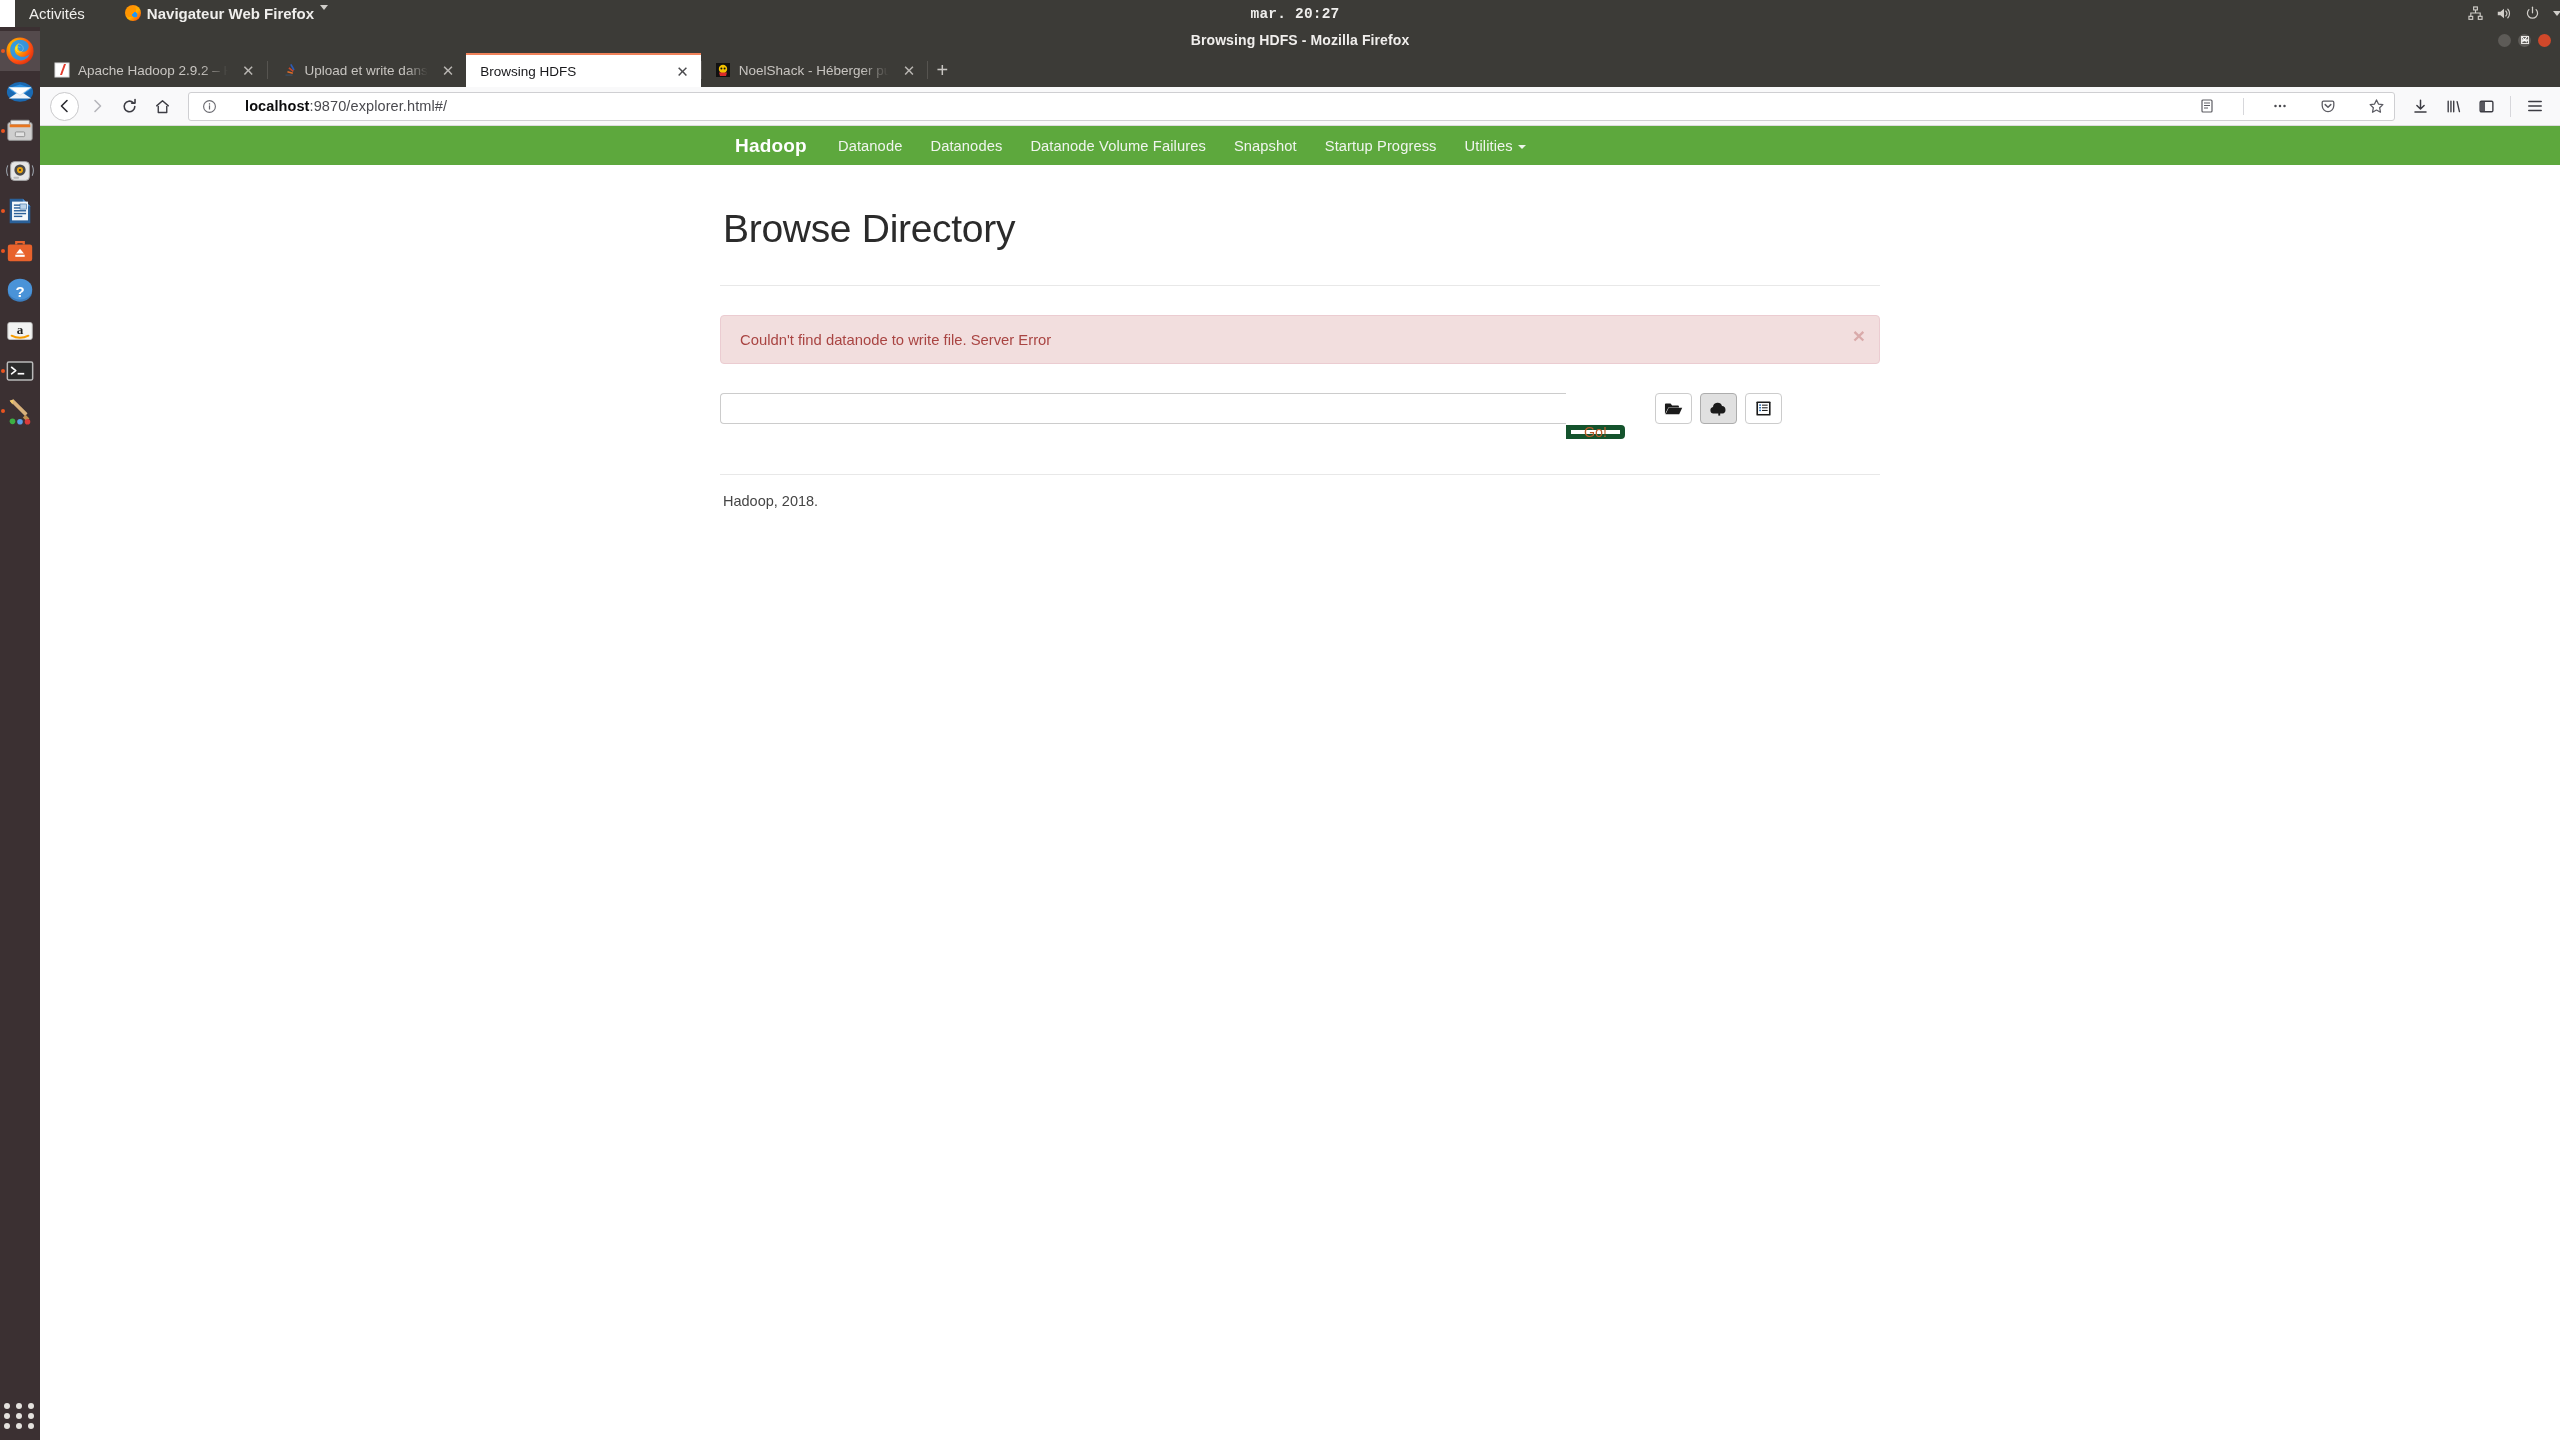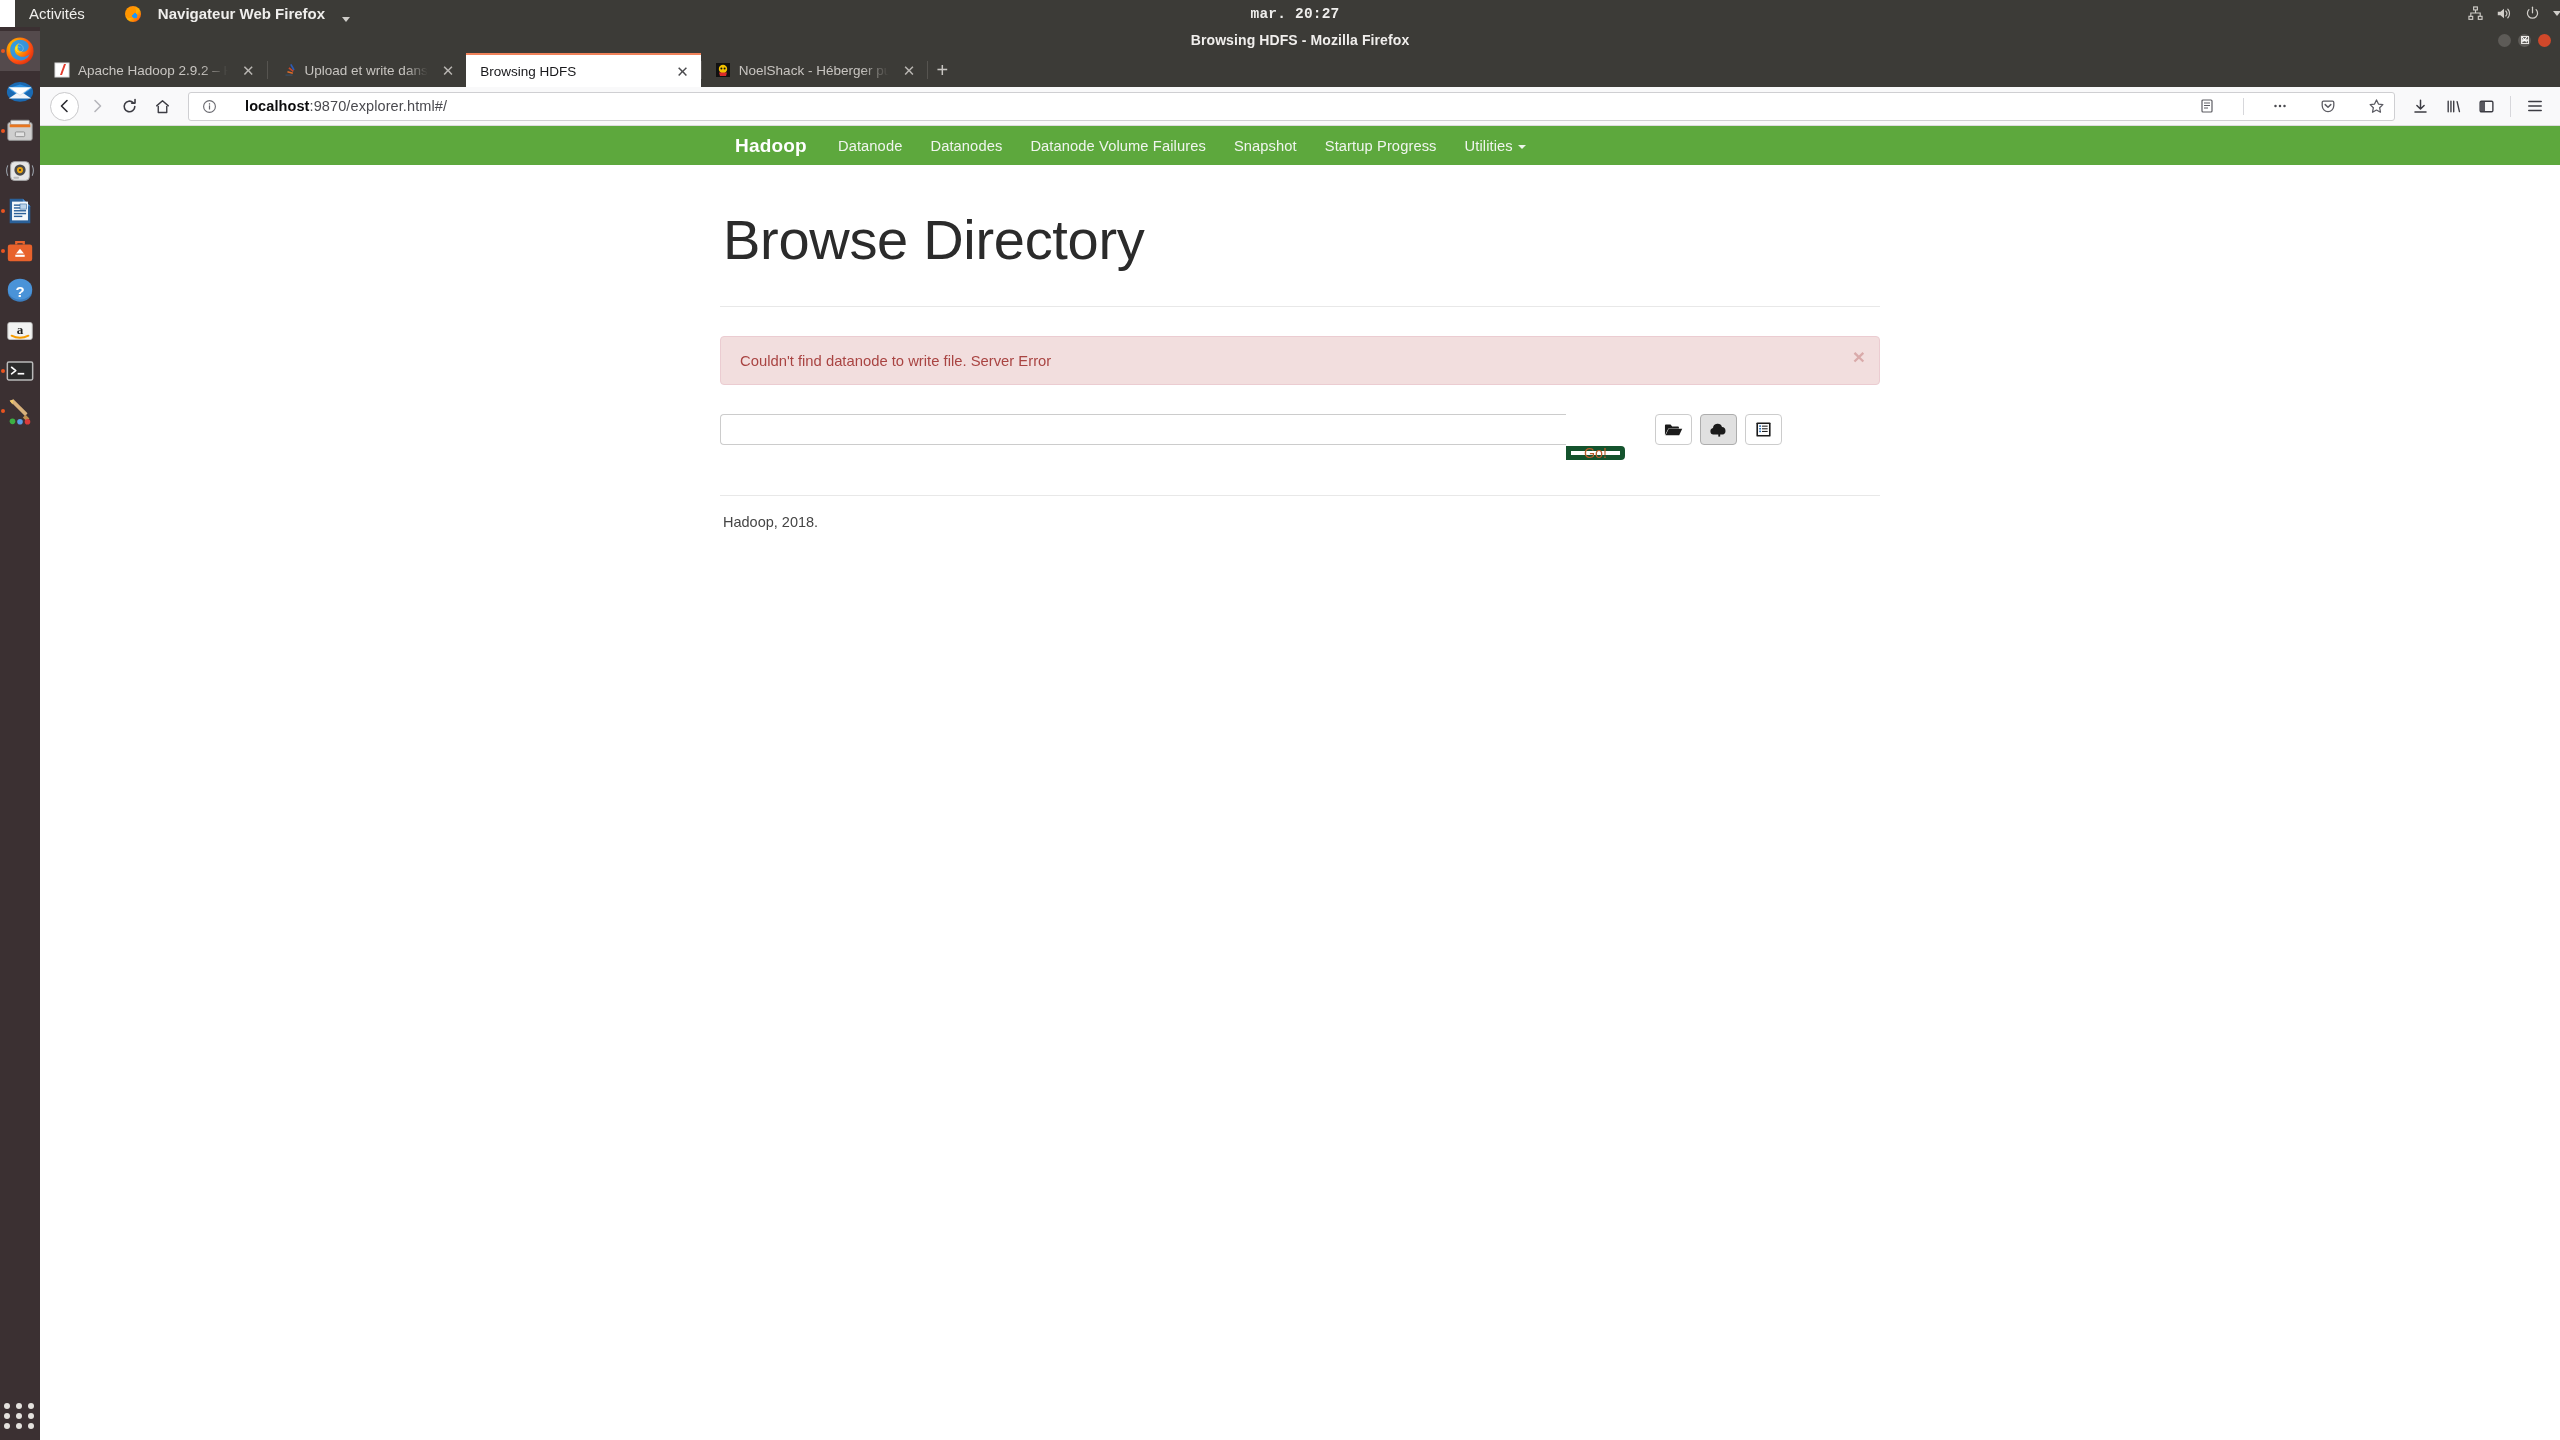--- a/index.html
+++ b/index.html
@@ -12,21 +12,21 @@
 
   
   #gnome-topbar {
     position: absolute; top: 0; left: 0; width: 2560px; height: 27px;
     background: #3c3b37;
     display: flex; align-items: center;
     color: #e8e6e3; font-size: 15px; margin-left: 15px;
   }
   .topbar-activities { margin-left: 14px; font-weight: 400; color: #efeeec; }
   .topbar-appmenu {
-    margin-left: 40px; display: flex; align-items: flex-end; gap: 17px;
+    margin-left: 40px; display: flex; align-items: flex-start; gap: 6px;
     font-weight: 700; color: #efeeec;
   }
   .ff-mini {
     width: 16px; height: 16px; border-radius: 50%;
     background:
       radial-gradient(circle at 62% 62%, #2196f3 0 18%, rgba(33,150,243,0) 19%),
       radial-gradient(circle at 35% 40%, #ff9500 0 40%, rgba(255,149,0,0) 41%),
       linear-gradient(135deg, #ff6611 0%, #ffb300 55%, #ff3a0e 100%);
   }
   .caret-dn {
@@ -175,21 +175,21 @@
     color: #f0f5ee; font-size: 14.7px; padding: 0 14px; letter-spacing: .1px;
     display: flex; align-items: center; gap: 5px; height: 39px;
   }
   .hnav-caret {
     width: 0; height: 0; border-left: 4px solid transparent;
     border-right: 4px solid transparent; border-top: 4px solid #eef4ec; margin-top: 2px;
   }
 
   #container { width: 1160px; margin: 0 auto; padding-top: 30px; }
   #page-title {
-    font-size: 56px; font-weight: 400; color: #2b2b2b; letter-spacing: -.3px;
+    font-size: 39px; font-weight: 400; color: #2b2b2b; letter-spacing: -.3px;
     padding: 12px 3px 0 3px;
   }
   #title-rule { margin-top: 34px; border-top: 1px solid #e8e8e8; }
 
   #alert {
     margin-top: 29px; background: #f2dede; border: 1px solid #ebccd1; border-radius: 4px;
     padding: 15px 35px 15px 19px; position: relative;
     color: #a94442; font-size: 14.8px; min-height: 49px;
     display: flex; align-items: center;
   }

